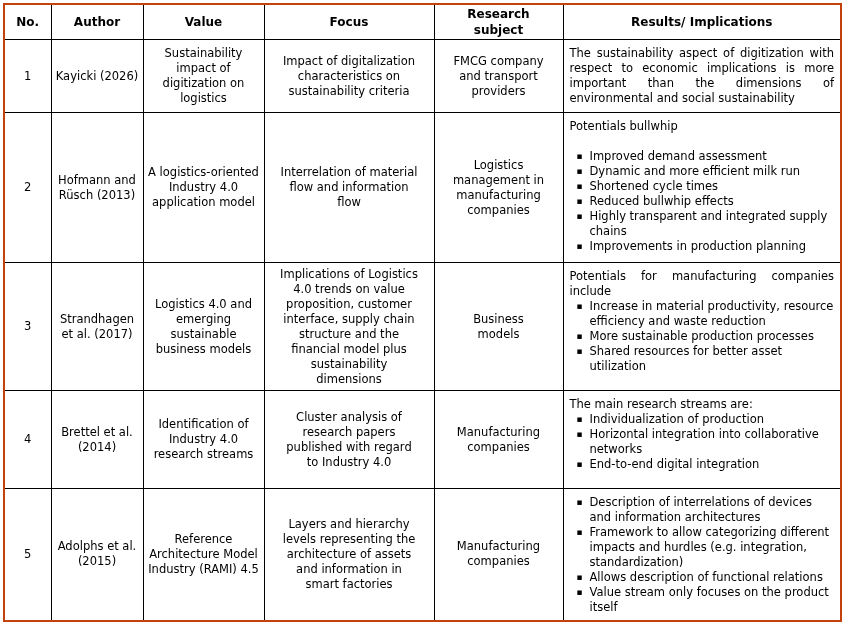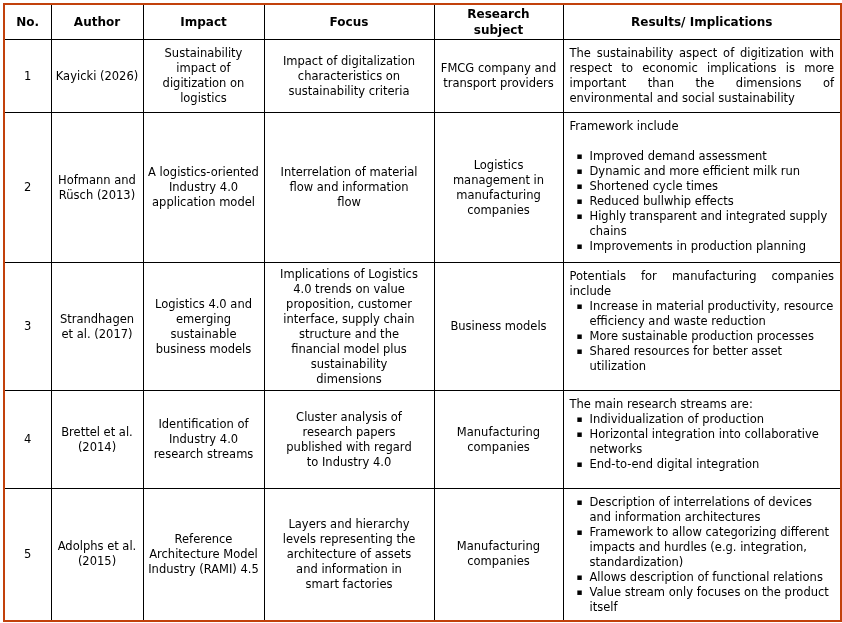--- a/index.html
+++ b/index.html
@@ -31,21 +31,21 @@
     font-size: 12px;
     font-weight: bold;
     line-height: 16px;
     white-space: pre-line;
     height: 31px;
     padding: 1px 4px;
   }
   td.c-no, td.c-author { padding: 2px 4px; }
   td.c-theme { padding: 2px 1px; }
   td.c-focus { padding: 2px 15px; }
-  td.c-subject { padding: 2px 6px; }
+  td.c-subject { padding: 2px 18px; }
   td.c-results {
     text-align: left;
     vertical-align: top;
     padding: 6px 6px 4px 6px;
   }
   .intro { text-align: justify; }
   .gap { height: 15px; }
   .bullets { padding-left: 7px; }
   .bullet { display: flex; }
   .bmark {
@@ -65,21 +65,21 @@
       <col style="width: 92px;">
       <col style="width: 121px;">
       <col style="width: 170px;">
       <col style="width: 129px;">
       <col style="width: 278px;">
     </colgroup>
   <thead>
     <tr>
       <th>No.</th>
       <th>Author</th>
-      <th>Impact</th>
+      <th>Value</th>
       <th>Focus</th>
       <th>Research
 subject</th>
       <th>Results/ Implications</th>
     </tr>
   </thead>
   <tbody>
       <tr style="height: 73px;">
         <td class="c-no">1</td>
         <td class="c-author">Kayicki (2026)</td>
@@ -90,21 +90,21 @@
           <div class="intro">The sustainability aspect of digitization with respect to economic implications is more important than the dimensions of environmental and social sustainability</div>
         </td>
       </tr>
       <tr style="height: 150px;">
         <td class="c-no">2</td>
         <td class="c-author">Hofmann and Rüsch (2013)</td>
         <td class="c-theme">A logistics-oriented Industry 4.0 application model</td>
         <td class="c-focus">Interrelation of material flow and information flow</td>
         <td class="c-subject">Logistics management in manufacturing companies</td>
         <td class="c-results">
-          <div class="intro">Framework include</div>
+          <div class="intro">Potentials bullwhip</div>
           <div class="gap"></div>
           <div class="bullets">
             <div class="bullet">
               <span class="bmark">▪</span>
               <span class="btext">Improved demand assessment</span>
             </div>
             <div class="bullet">
               <span class="bmark">▪</span>
               <span class="btext">Dynamic and more efficient milk run</span>
             </div>

